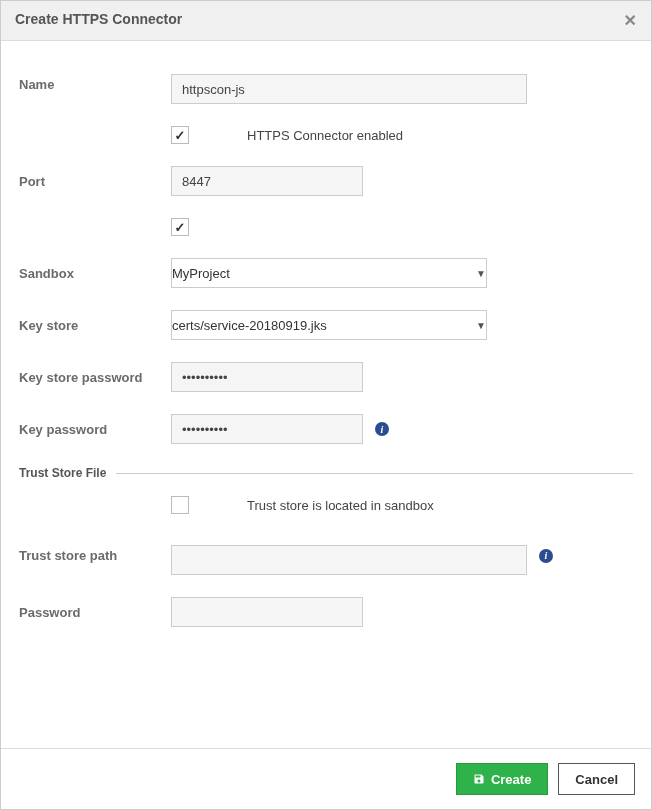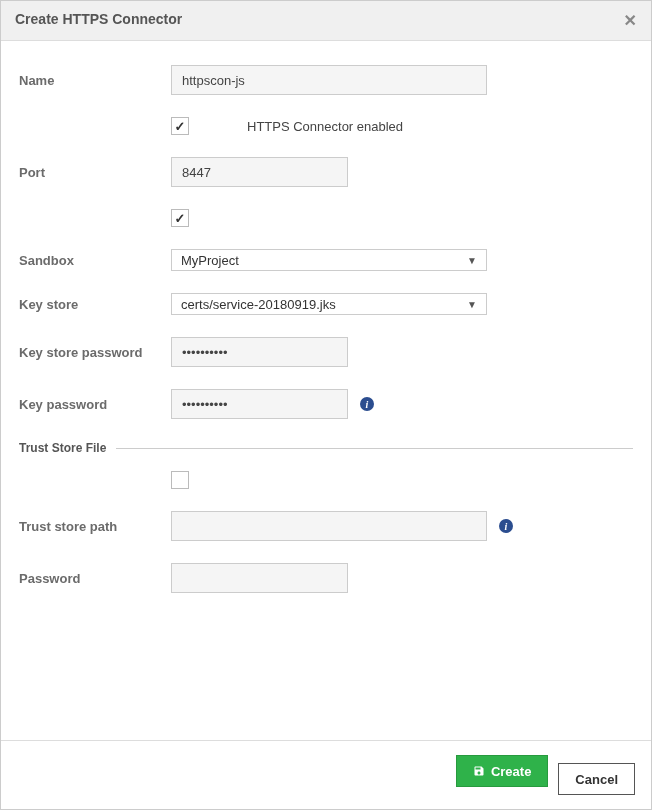--- a/index.html
+++ b/index.html
@@ -54,31 +54,31 @@
 }
 .text-input {
   height: 30px;
   border: 1px solid #ccc;
   background: #f5f5f5;
   padding: 0 10px;
   font-size: 13px;
   color: #444;
   font-family: inherit;
 }
-.text-input.wide { width: 316px; }
-.text-input.med { width: 177px; }
+.text-input.wide { width: 356px; margin-top: 9px; }
+.text-input.med { width: 192px; }
 .dropdown {
-  height: 22px;
+  height: 30px;
   border: 1px solid #ccc;
   background: #fff;
   width: 316px;
   display: flex;
   align-items: center;
   justify-content: space-between;
-  padding: 0 9px;
+  padding: 0 0;
   cursor: pointer;
   font-size: 13px;
   color: #333;
 }
 .dropdown .caret {
   font-size: 10px;
   color: #555;
 }
 .checkbox-row {
   display: flex;
@@ -162,21 +162,20 @@
 }
 .btn-primary {
   background: #2fb24a;
   border-color: #279a3e;
   color: #fff;
 }
 .btn-secondary {
   background: #fff;
   border-color: #555;
   color: #333;
-  margin-top: 8px;
 }
 .save-icon {
   width: 12px;
   height: 12px;
   display: inline-block;
 }
 </style>
 </head>
 <body>
 
@@ -236,20 +235,21 @@
       <span class="info-icon">i</span>
     </div>
 
     <div class="section-divider">
       <span class="section-divider-label">Trust Store File</span>
       <span class="section-divider-line"></span>
     </div>
 
     <div class="checkbox-row">
       <span class="checkbox"></span>
+      <span class="checkbox-label">Trust store is located in sandbox</span>
     </div>
 
     <div class="form-row">
       <label class="form-label">Trust store path</label>
       <input class="text-input wide" type="text" value="" style="">
       <span class="info-icon">i</span>
     </div>
 
     <div class="form-row">
       <label class="form-label">Password</label>

